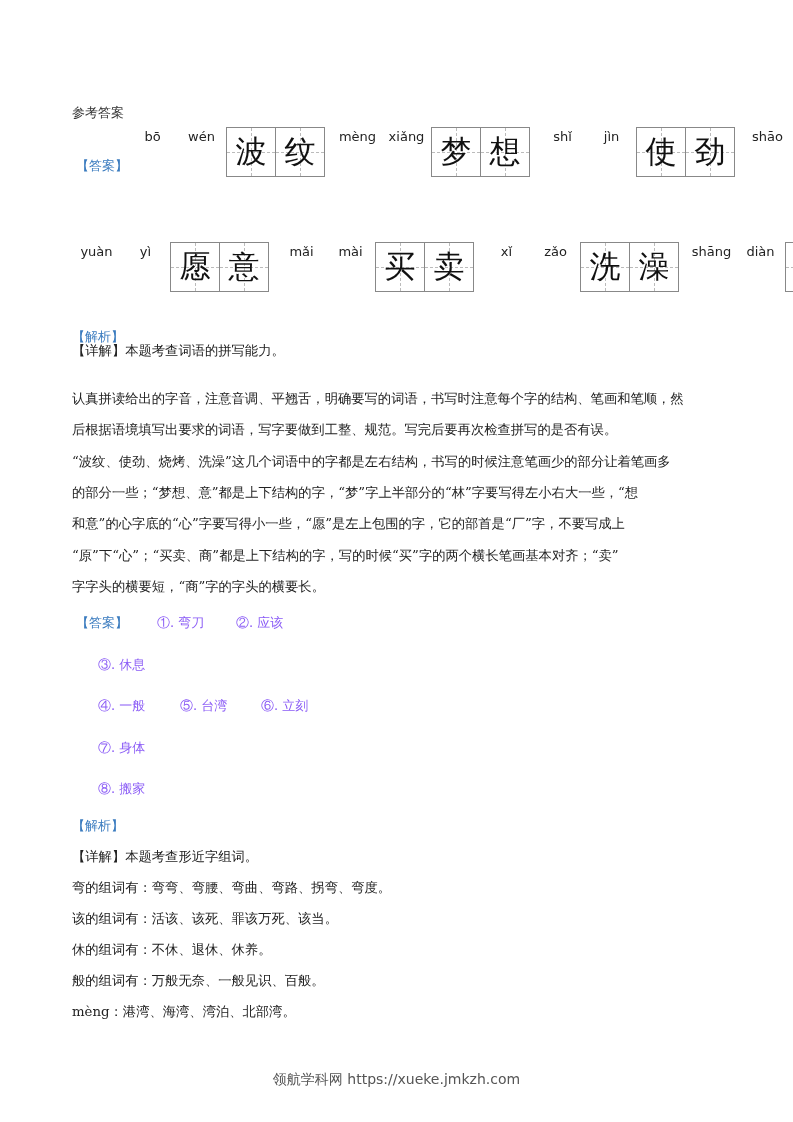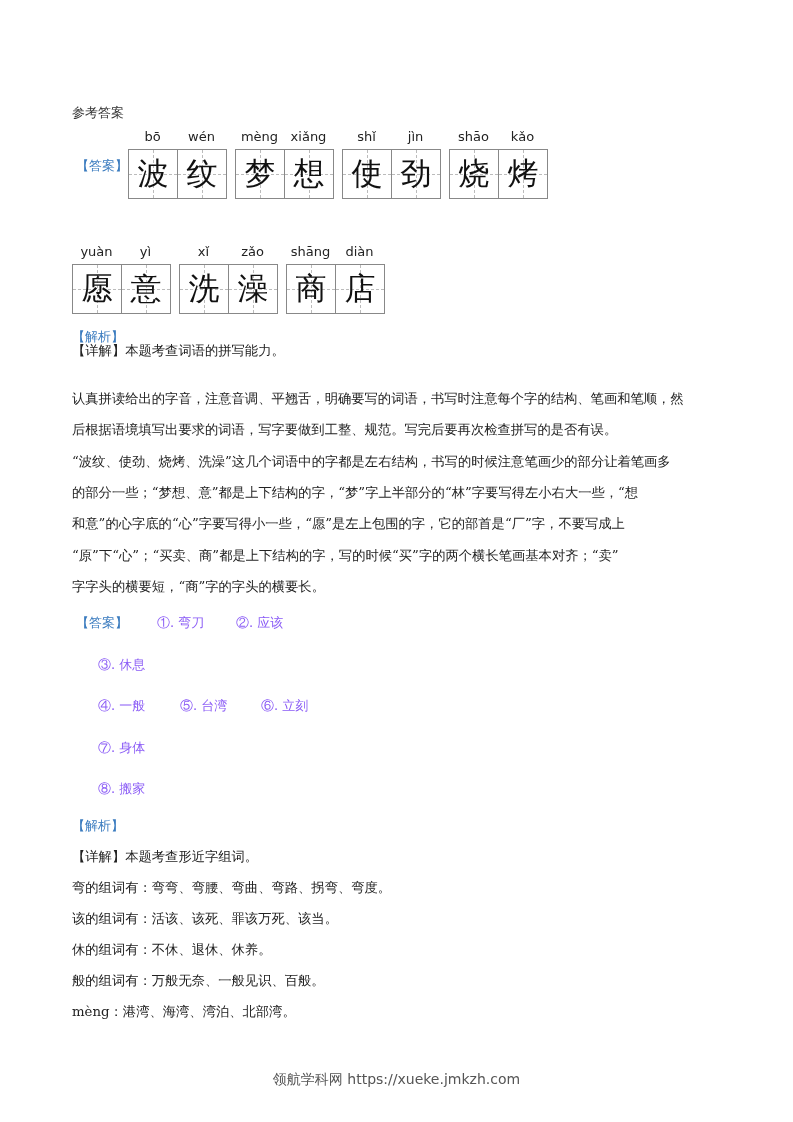--- a/index.html
+++ b/index.html
@@ -3,21 +3,21 @@
 <meta charset="utf-8">
 <style>
   html, body { margin:0; padding:0; background:#ffffff; }
   body { width:793px; height:1122px; position:relative; overflow:hidden;
          font-family:"DejaVu Serif", "Liberation Serif", serif; color:#222; }
   .abs { position:absolute; }
   .title { left:72px; top:104px; font-size:13px; color:#333; }
   .blue { color:#3a7bbf; font-size:13px; }
   .tag-answer1 { left:76px; top:157px; }
   .grid-row { position:absolute; display:flex; gap:8px; }
-  .word { display:flex; flex-direction:column; }
+  .word { display:flex; flex-direction:row; }
   .pinyin-row { display:flex; height:22px; }
   .pinyin { width:49px; text-align:center; font-family:"DejaVu Sans","Liberation Sans",sans-serif;
             font-size:13px; color:#222; line-height:20px; }
   .boxes { display:flex; border:1px solid #888; height:48px; }
   .cell { width:48px; height:48px; position:relative; display:flex; align-items:center; justify-content:center;
           font-size:31px; color:#111; font-family:"DejaVu Serif","Liberation Serif",serif; }
   .cell + .cell { border-left:1px solid #888; }
   .cell::before { content:""; position:absolute; left:0; right:0; top:50%; border-top:1px dashed #bbb; }
   .cell::after { content:""; position:absolute; top:0; bottom:0; left:50%; border-left:1px dashed #bbb; }
   .cell span { position:relative; z-index:1; }
@@ -102,20 +102,34 @@
         <div class="cell">
           <span>愿</span>
         </div>
         <div class="cell">
           <span>意</span>
         </div>
       </div>
   </div>
   <div class="word">
     <div class="pinyin-row">
+        <div class="pinyin">mǎi</div>
+        <div class="pinyin">mài</div>
+      </div>
+    <div class="boxes">
+        <div class="cell">
+          <span>买</span>
+        </div>
+        <div class="cell">
+          <span>卖</span>
+        </div>
+      </div>
+  </div>
+  <div class="word">
+    <div class="pinyin-row">
         <div class="pinyin">xǐ</div>
         <div class="pinyin">zǎo</div>
       </div>
     <div class="boxes">
         <div class="cell">
           <span>洗</span>
         </div>
         <div class="cell">
           <span>澡</span>
         </div>

